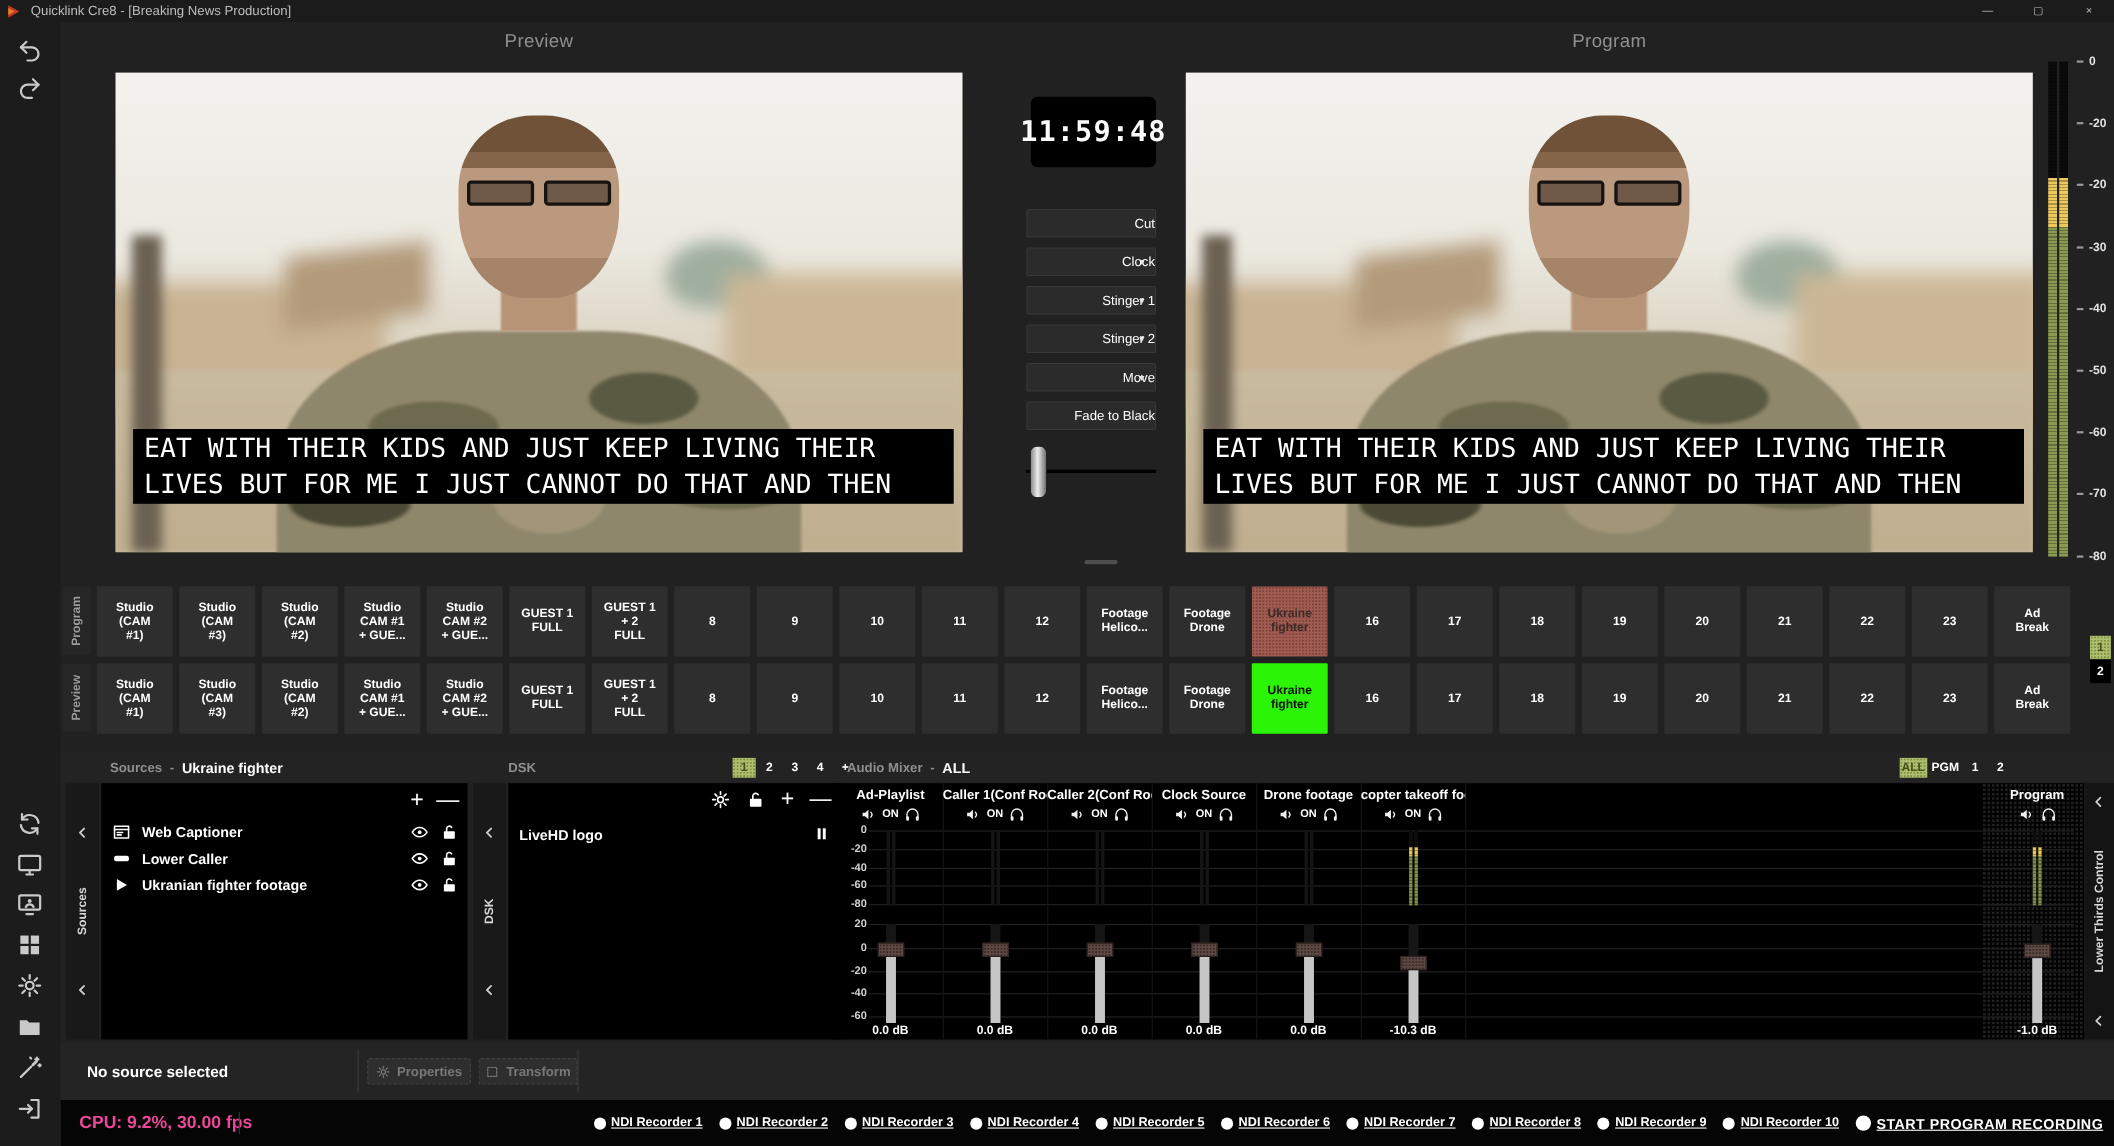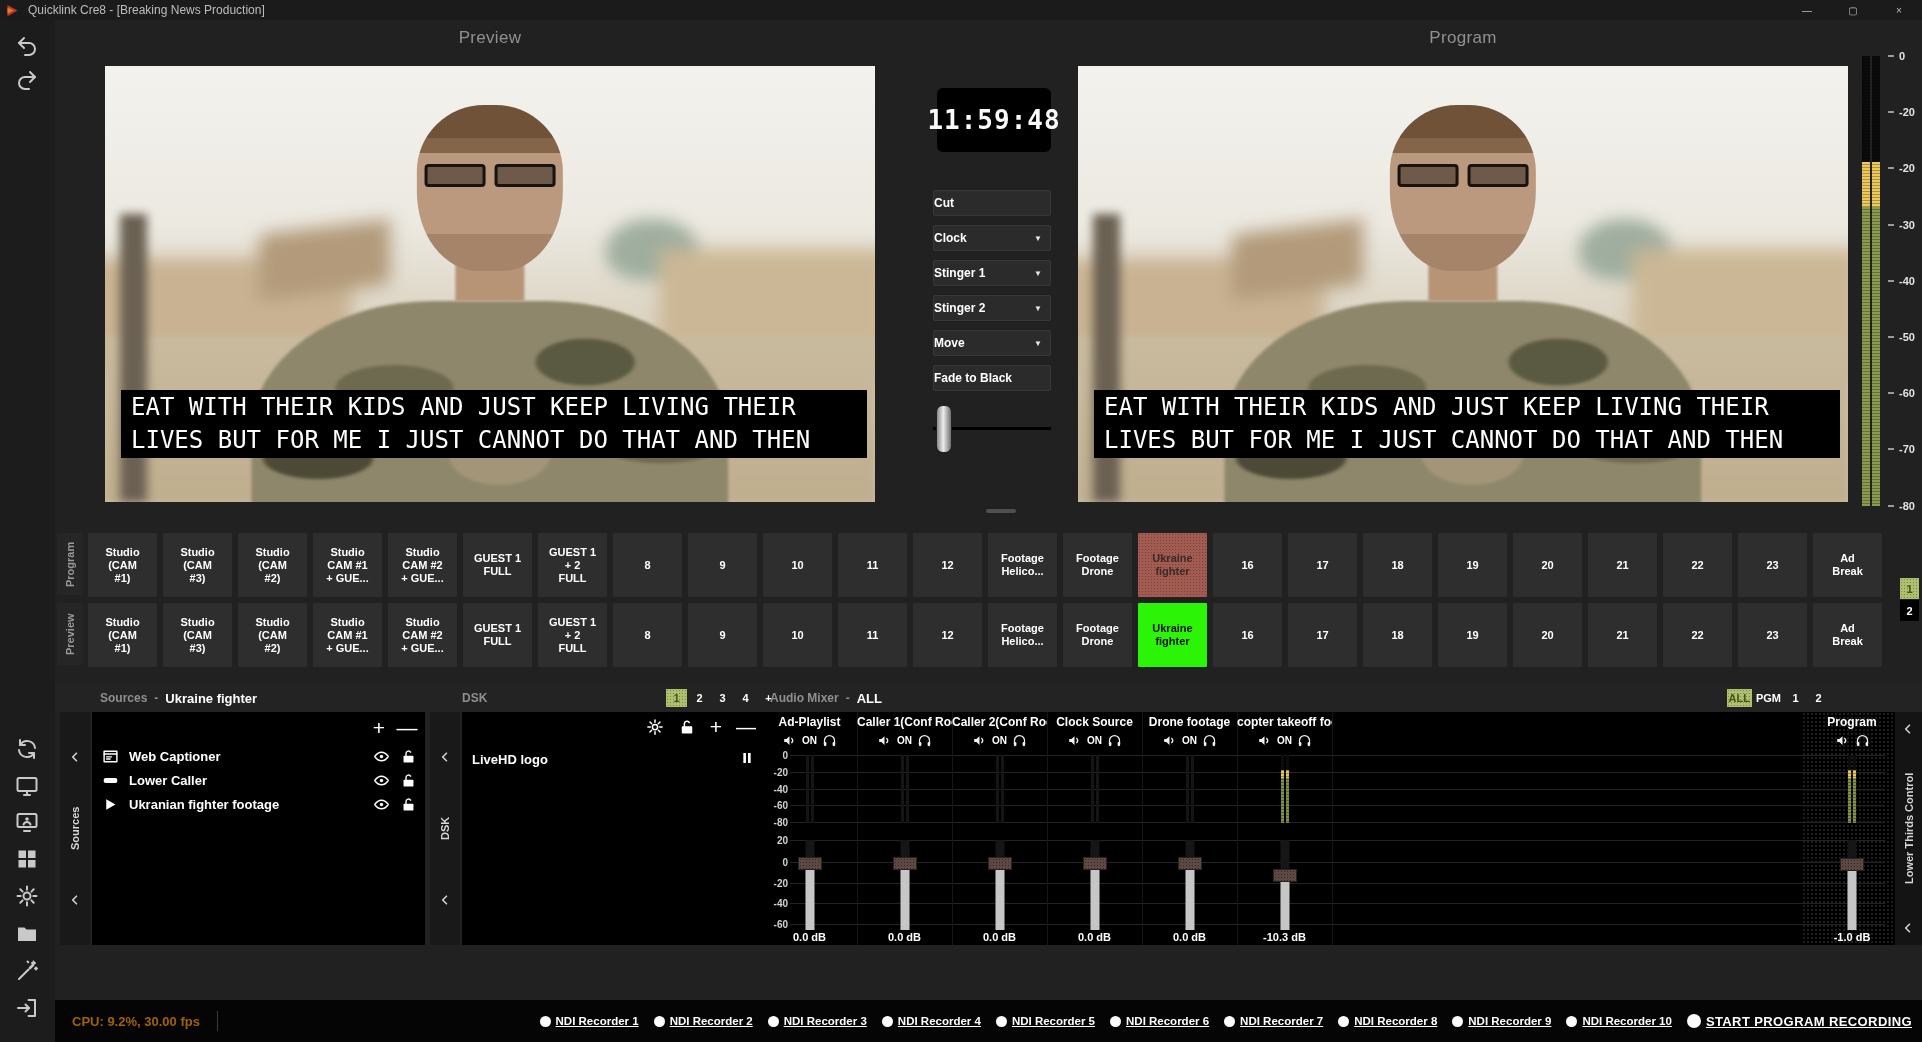--- a/index.html
+++ b/index.html
@@ -46,22 +46,22 @@
   .lens{flex:1;background:rgba(35,28,22,.5);border:3px solid #171310;border-radius:4px;}
   .caption{position:absolute;left:16px;bottom:44px;width:calc(100% - 44px);background:#000;
            color:#fff;font-family:"DejaVu Sans Mono",monospace;font-size:24px;line-height:33px;
            padding:1px 10px;white-space:nowrap;overflow:hidden;}
   
   .clock{position:absolute;left:937px;top:88px;width:114px;height:64px;background:#000;border-radius:6px;
          display:flex;align-items:center;justify-content:center;font-family:"DejaVu Sans Mono",monospace;
          font-size:26px;font-weight:bold;color:#fafafa;letter-spacing:1px;}
   #transition-buttons{position:absolute;left:933px;top:190px;width:118px;}
   .t-btn{position:relative;height:24px;margin-bottom:9px;background:#2b2b2b;border:1px solid #383838;
-         border-radius:2px;display:flex;align-items:center;justify-content:flex-start;
-         font-size:12px;font-weight:bold;color:#fff;}
+         border-radius:2px;display:flex;align-items:center;justify-content:flex-end;
+         font-size:12px;font-weight:normal;color:#fff;}
   .t-caret{position:absolute;right:8px;font-size:8px;color:#e8e8e8;}
   .tbar-line{position:absolute;left:933px;top:427px;width:118px;height:3px;background:#000;}
   .tbar-handle{position:absolute;left:936px;top:405px;width:14px;height:46px;border-radius:7px;
                background:linear-gradient(90deg,#8a8a8a,#ececec 45%,#6f6f6f);border:1px solid #222;}
   .center-drag{position:absolute;left:986px;top:509px;width:30px;height:4px;border-radius:2px;background:#4f4f4f;}
   
   .master{position:absolute;left:1860px;top:50px;width:62px;height:462px;}
   .mbars{position:absolute;left:2px;top:6px;bottom:6px;display:flex;gap:2px;}
   .mbar{width:8px;height:100%;
         background-image:repeating-linear-gradient(180deg,rgba(0,0,0,.28) 0 1px,transparent 1px 3px),
@@ -144,21 +144,21 @@
   .props-status{position:absolute;left:24px;top:0;height:100%;display:flex;align-items:center;
                 font-size:14px;font-weight:bold;color:#fff;}
   .pt-btn{position:absolute;top:15px;height:22px;background:#2e2e2e;border:1px dashed #4a4a4a;border-radius:2px;
           display:flex;align-items:center;justify-content:center;gap:6px;font-size:12px;font-weight:bold;color:#787878;}
   .pt-btn .pt-icon{width:13px;height:13px;color:#787878;}
   .pt-btn .pt-icon svg{width:13px;height:13px;}
   .props-sep{position:absolute;top:7px;width:1px;height:39px;background:#3b3b3b;}
   
   .status-bar{position:absolute;left:55px;top:1000px;width:1867px;height:42px;background:#050505;}
   .cpu{position:absolute;left:17px;top:0;height:100%;display:flex;align-items:center;
-       font-size:13px;font-weight:bold;color:#a16207;}
+       font-size:16px;font-weight:bold;color:#ec4899;}
   .status-sep{position:absolute;left:162px;top:11px;width:1px;height:20px;background:#3a3a3a;}
   #recorders{position:absolute;right:10px;top:0;height:100%;display:flex;align-items:center;gap:15px;}
   .rec{display:flex;align-items:center;gap:5px;text-decoration:underline;}
   .rec-dot{width:11px;height:11px;border-radius:50%;background:#fff;}
   .rec-label{font-size:11.5px;font-weight:bold;color:#fff;white-space:nowrap;}
   .rec.start .rec-dot{width:14px;height:14px;}
   .rec.start .rec-label{font-size:13px;letter-spacing:.4px;}
 </style>
 </head>
 <body>
@@ -749,20 +749,38 @@
   <div class="v-strip" style="left:1895px;width:27px;background:#141414">
     <span class="chev" style="top:10px;left:6px"><svg viewBox="0 0 24 24" fill="none" stroke="currentColor" stroke-width="2" stroke-linecap="round" stroke-linejoin="round">
           <path d="M14.5 5.5 8 12l6.5 6.5" stroke-width="2.8"></path>
         </svg></span>
     <span class="chev" style="bottom:10px;left:6px"><svg viewBox="0 0 24 24" fill="none" stroke="currentColor" stroke-width="2" stroke-linecap="round" stroke-linejoin="round">
           <path d="M14.5 5.5 8 12l6.5 6.5" stroke-width="2.8"></path>
         </svg></span>
     <span class="v-strip-label">Lower Thirds Control</span>
   </div>
 
+  <div class="props-bar">
+    <div class="props-status">No source selected</div>
+    <div class="props-sep" style="left:270px"></div>
+    <div class="pt-btn" style="left:279px;width:92px">
+      <span class="pt-icon"><svg viewBox="0 0 24 24" fill="none" stroke="currentColor" stroke-width="2" stroke-linecap="round" stroke-linejoin="round">
+            <circle cx="12" cy="12" r="3.5"></circle>
+            <path d="M12 2.5v3.2M12 18.3v3.2M2.5 12h3.2M18.3 12h3.2M5.3 5.3l2.3 2.3M16.4 16.4l2.3 2.3M18.7 5.3l-2.3 2.3M7.6 16.4l-2.3 2.3"></path>
+          </svg></span>
+      <span>Properties</span>
+    </div>
+    <div class="pt-btn" style="left:380px;width:88px">
+      <span class="pt-icon"><svg viewBox="0 0 24 24" fill="none" stroke="currentColor" stroke-width="2" stroke-linecap="round" stroke-linejoin="round">
+            <rect x="4.5" y="4.5" width="15" height="15" stroke-dasharray="3 2.4"></rect>
+          </svg></span>
+      <span>Transform</span>
+    </div>
+    <div class="props-sep" style="left:470px"></div>
+  </div>
 
   <div class="status-bar">
     <div class="cpu">CPU: 9.2%, 30.00 fps</div>
     <div class="status-sep"></div>
     <div id="recorders">
         <div class="rec">
           <span class="rec-dot"></span>
           <span class="rec-label">NDI Recorder 1</span>
         </div>
         <div class="rec">

